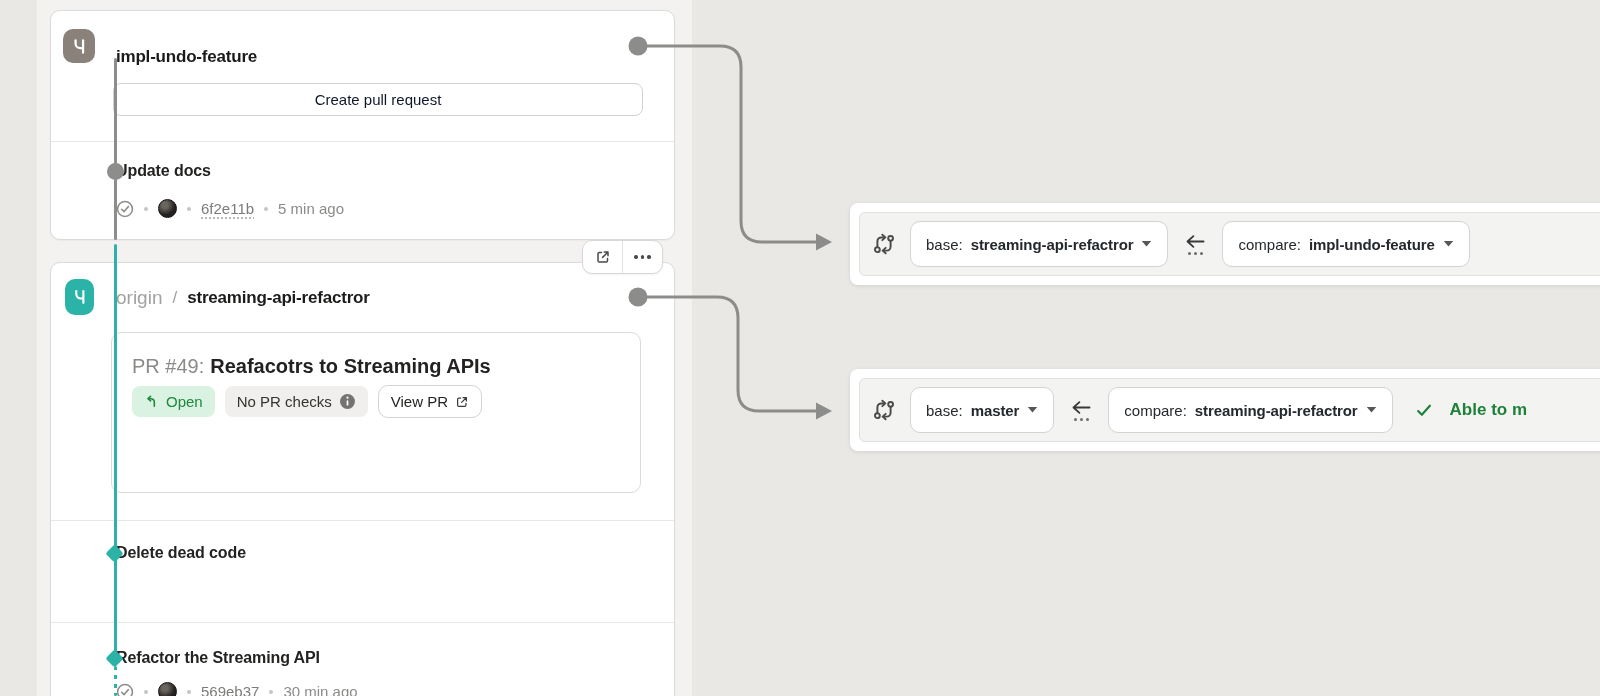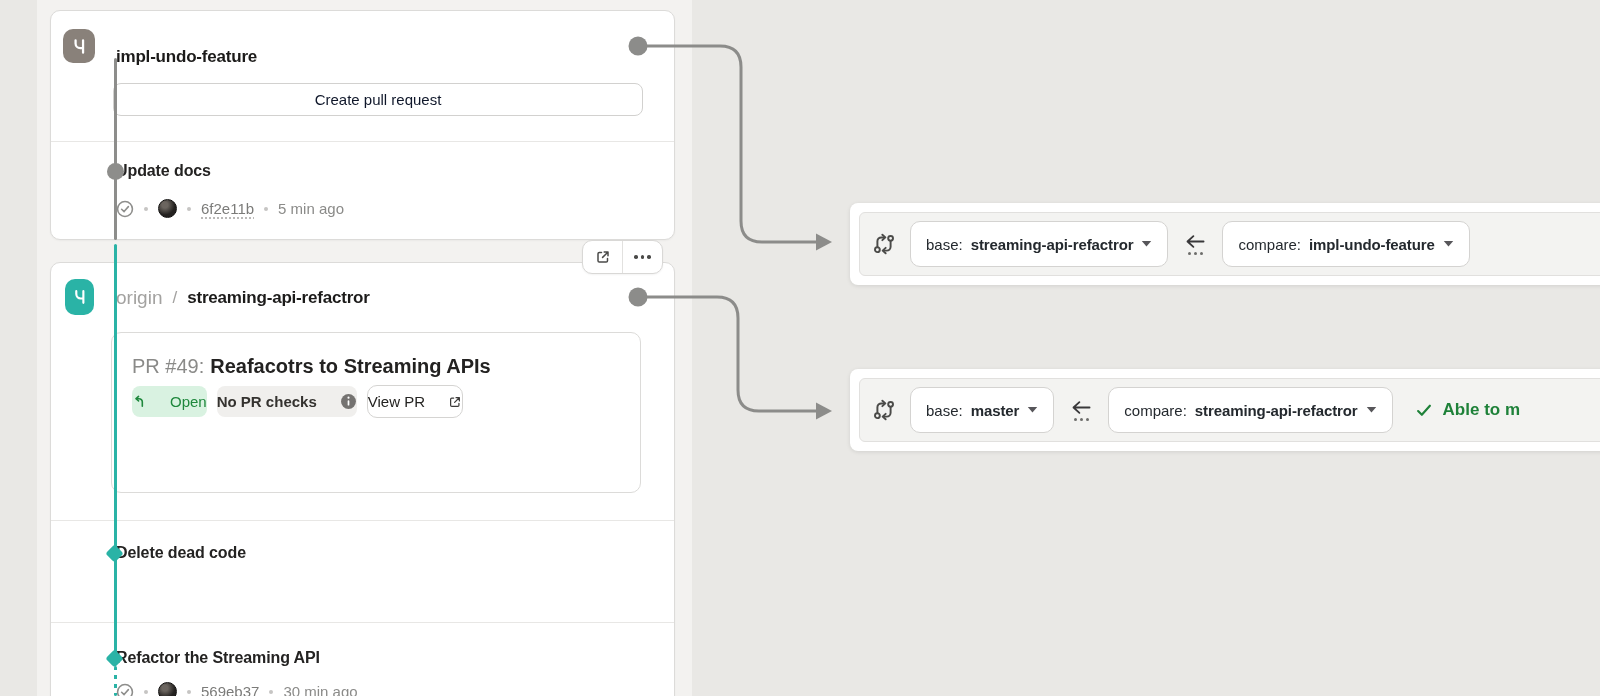--- a/index.html
+++ b/index.html
@@ -57,23 +57,23 @@
   .badge-teal{background:#2ab3a6;}
   
   .pr-box{
     position:absolute;left:60px;top:69px;width:530px;height:161px;
     border:1px solid #dcdbd9;border-radius:10px;box-sizing:border-box;background:#fff;
   }
   .pr-title-row{position:absolute;left:20px;top:22px;font-size:20px;display:flex;gap:6px;white-space:nowrap;}
   .pr-label{color:#8a8a88;font-weight:400;}
   .pr-title{color:#232221;font-weight:600;}
   .pill-row{position:absolute;left:20px;top:52px;display:flex;align-items:center;gap:10px;}
-  .pill{display:flex;align-items:center;gap:23px;height:31px;padding:0 0;border-radius:8px;font-size:15px;box-sizing:border-box;}
+  .pill{display:flex;align-items:center;gap:7px;height:31px;padding:0 12px;border-radius:8px;font-size:15px;box-sizing:border-box;}
   .pill-open{background:#d9f2e1;color:#1f883d;font-weight:500;}
-  .pill-checks{background:#f0efed;color:#34322f;font-weight:700;}
+  .pill-checks{background:#f0efed;color:#34322f;font-weight:400;}
   .pill-viewpr{background:#fff;border:1px solid #d5d4d2;border-radius:10px;color:#242321;font-weight:500;cursor:pointer;height:33px;}
   
   .float-toolbar{
     position:absolute;left:545px;top:240px;height:32px;display:flex;z-index:25;
     background:#ffffff;border:1px solid #d9d8d6;border-radius:10px;overflow:hidden;
     box-shadow:0 1px 2px rgba(0,0,0,.05);
   }
   .float-toolbar .cell{width:39px;display:flex;align-items:center;justify-content:center;cursor:pointer;}
   .float-toolbar .cell + .cell{border-left:1px solid #e2e1df;}
   .ellipsis{display:flex;gap:3px;}
@@ -91,21 +91,21 @@
   }
   .dropdown{
     display:flex;align-items:center;gap:8px;height:44px;padding:0 15px;
     background:#ffffff;border:1px solid #d4d3d1;border-radius:10px;
     font-size:15px;color:#24292e;cursor:pointer;white-space:nowrap;
   }
   .dropdown .dd-value{font-weight:700;letter-spacing:-.1px;}
   .arrow-stack{display:flex;flex-direction:column;align-items:center;gap:3px;width:26px;}
   .dots3{display:flex;gap:3px;}
   .dots3 i{width:3px;height:3px;border-radius:50%;background:#6d6d6b;}
-  .merge-status{display:flex;align-items:center;gap:10px;margin-left:8px;color:#1e8139;font-size:17px;font-weight:700;white-space:nowrap;}
+  .merge-status{display:flex;align-items:center;gap:17px;margin-left:8px;color:#1e8139;font-size:17px;font-weight:700;white-space:nowrap;}
   
   .overlay{position:absolute;left:0;top:0;z-index:30;pointer-events:none;}
   .z10{z-index:10;}
 </style>
 </head>
 <body>
 
 <div class="panel">
 
   <div class="card card1">

